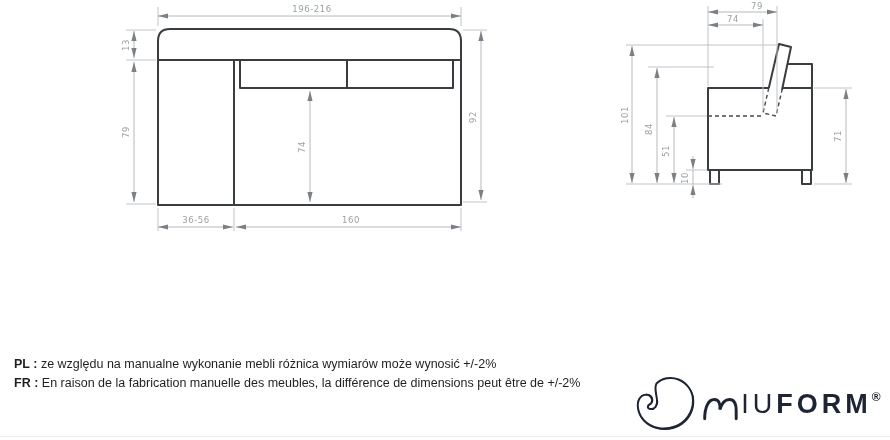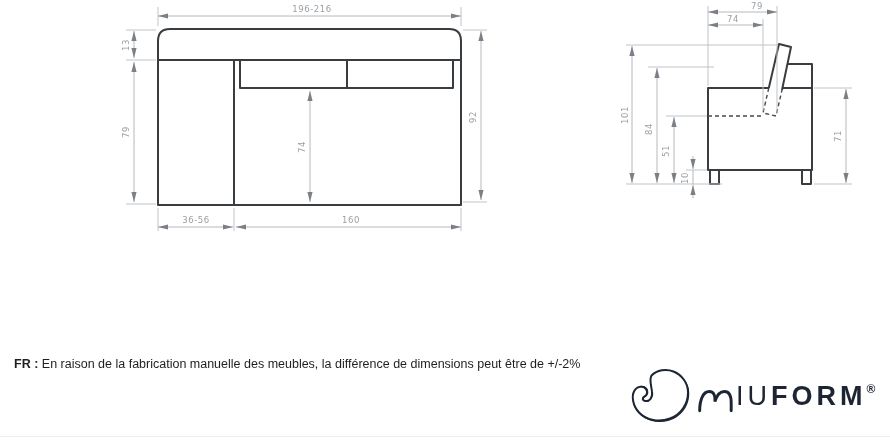--- a/index.html
+++ b/index.html
@@ -14,22 +14,22 @@
   .outline{stroke:#3a3d40;stroke-width:2;fill:none;stroke-linejoin:round;}
   .hidden-edge{stroke:#46494c;stroke-width:1.4;fill:none;stroke-dasharray:4 3;}
   .ext{stroke:#bfc3c7;stroke-width:1;}
   .dimln{stroke:#b4b8bc;stroke-width:1;}
   .notes{
     position:absolute;left:14px;top:355px;width:620px;
     font-size:12.5px;line-height:18.5px;color:#1f1f1f;
   }
   .note-line .lang{font-weight:bold;}
   .logo{
-    position:absolute;left:630px;top:362px;width:256px;height:68px;
-    display:flex;align-items:center;color:#1d2433;
+    position:absolute;left:630px;top:370px;width:256px;height:68px;
+    display:flex;align-items:center;color:#1d2433;justify-content:center;
   }
   .logo-text{white-space:nowrap;display:flex;align-items:flex-start;margin-left:2px;}
   .logo-light{font-size:27px;letter-spacing:4px;font-weight:400;color:#1d2433;}
   .logo-bold{font-size:27px;letter-spacing:4px;font-weight:700;color:#1d2433;}
   .logo-reg{font-size:12px;font-weight:700;position:relative;top:1px;color:#1d2433;}
   .bottom-rule{position:absolute;left:0;top:436px;width:890px;height:1px;background:#ececec;}
 </style>
 </head>
 <body>
 
@@ -127,20 +127,24 @@
       <text class="dim" x="652" y="129" text-anchor="middle" transform="rotate(-90 652 129)">84</text>
       <text class="dim" x="669" y="151" text-anchor="middle" transform="rotate(-90 669 151)">51</text>
       <text class="dim" x="688" y="178" text-anchor="middle" transform="rotate(-90 688 178)">10</text>
       <text class="dim" x="841" y="136" text-anchor="middle" transform="rotate(-90 841 136)">71</text>
     </g>
   </svg>
 
   
   <div class="notes">
     <div class="note-line">
+      <span class="lang">PL :</span>
+      <span>ze względu na manualne wykonanie mebli różnica wymiarów może wynosić +/-2%</span>
+    </div>
+    <div class="note-line">
       <span class="lang">FR :</span>
       <span>En raison de la fabrication manuelle des meubles, la différence de dimensions peut être de +/-2%</span>
     </div>
   </div>
 
   
   <div class="logo">
     <svg width="62" height="60" viewBox="0 0 62 58">
       <g fill="#ffffff" stroke="#1d2433" stroke-linejoin="round" stroke-linecap="round">
         <path stroke-width="1.2" transform="rotate(4 31 29)" d="M22.5,9.5

